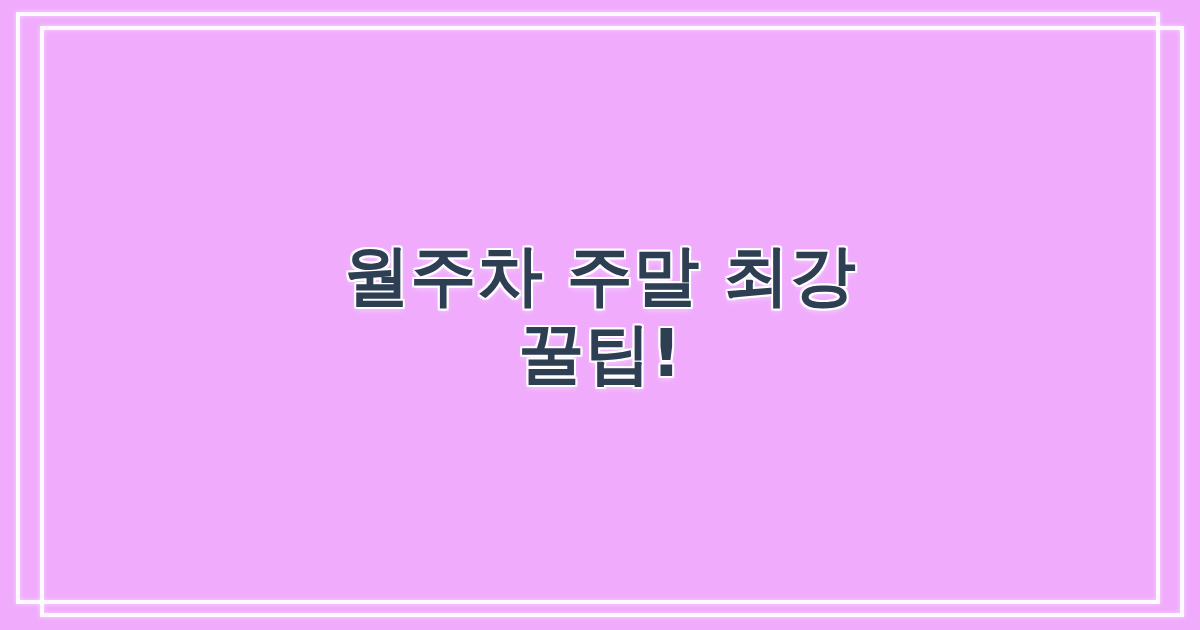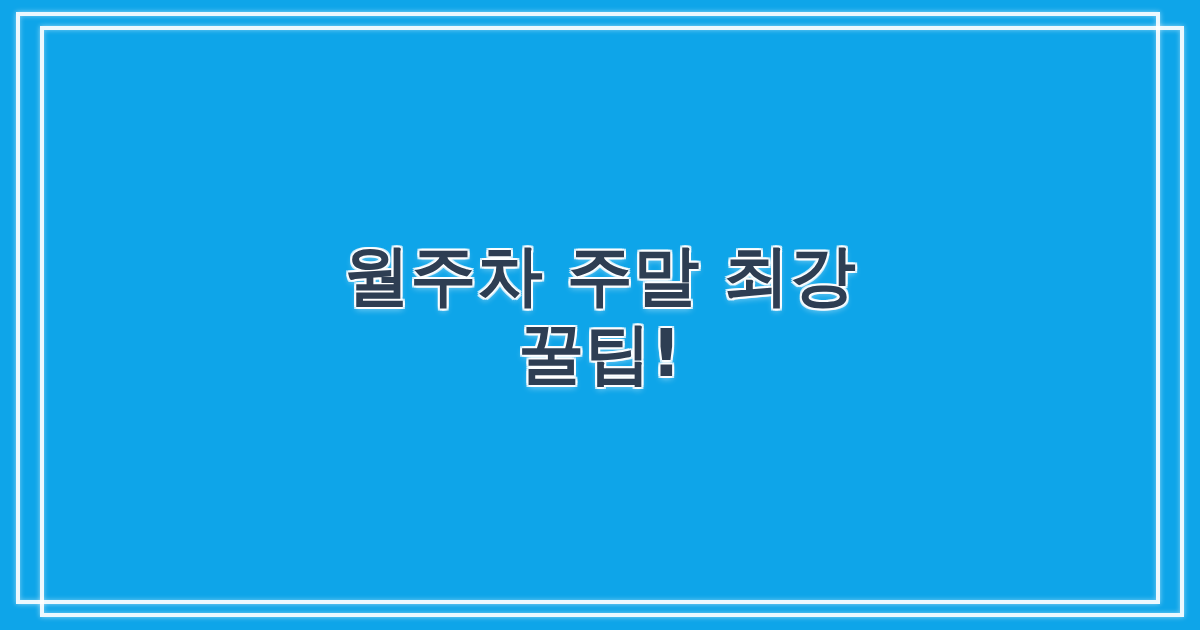--- a/index.html
+++ b/index.html
@@ -86,21 +86,21 @@
       -2px  0   0 rgba(255, 255, 255, 0.75),
        2px  0   0 rgba(255, 255, 255, 0.75),
        0    3px 6px rgba(255, 255, 255, 0.45);
     white-space: pre-line;
     user-select: none;
   }
 </style>
 </head>
 <body>
 
-<div id="poster" style="background: #0ea5e9;">
+<div id="poster" style="background: #f0abfc;">
 
   <div class="frame frame-outer" style="left: 16px; top: 12px; width: 1144px; height: 592px; border-width: 4px;"></div>
 
   <div class="frame frame-inner" style="left: 40px; top: 26px; width: 1144px; height: 591px; border-width: 4px;"></div>
 
   <div class="headline-wrap">
     <h1 class="headline" style="color: rgb(46, 62, 83);">월주차 주말 최강
 꿀팁!</h1>
   </div>
 

